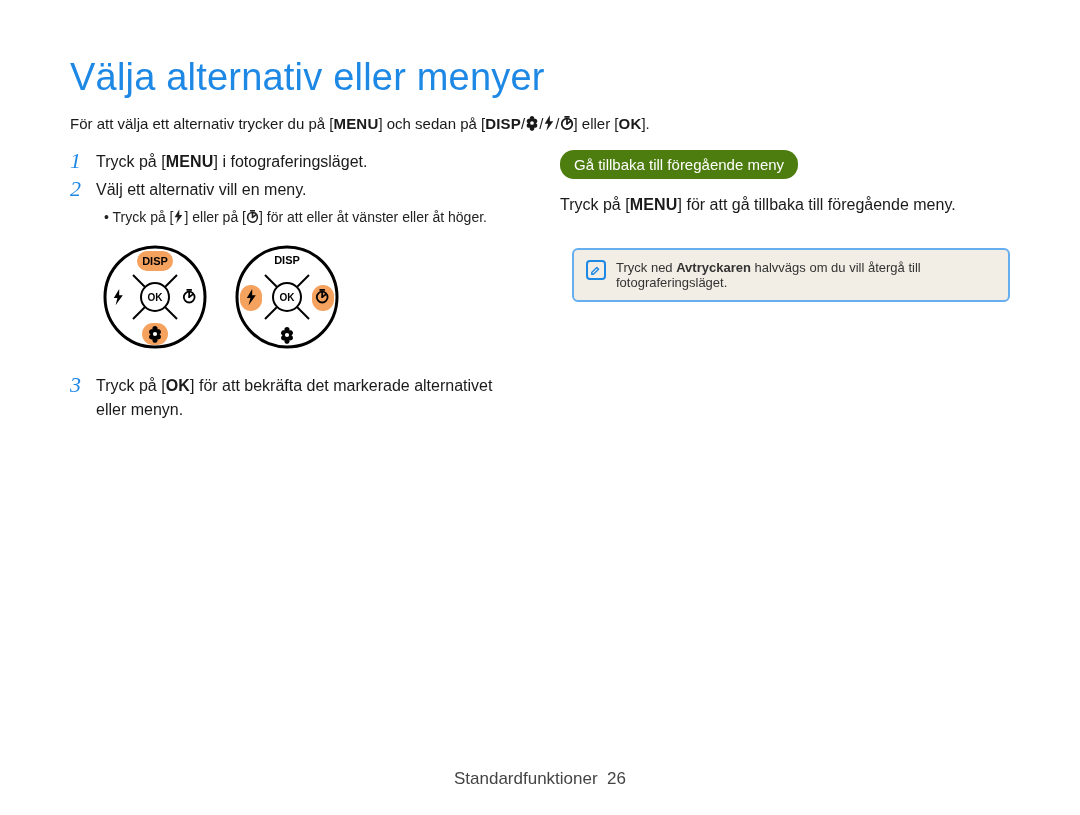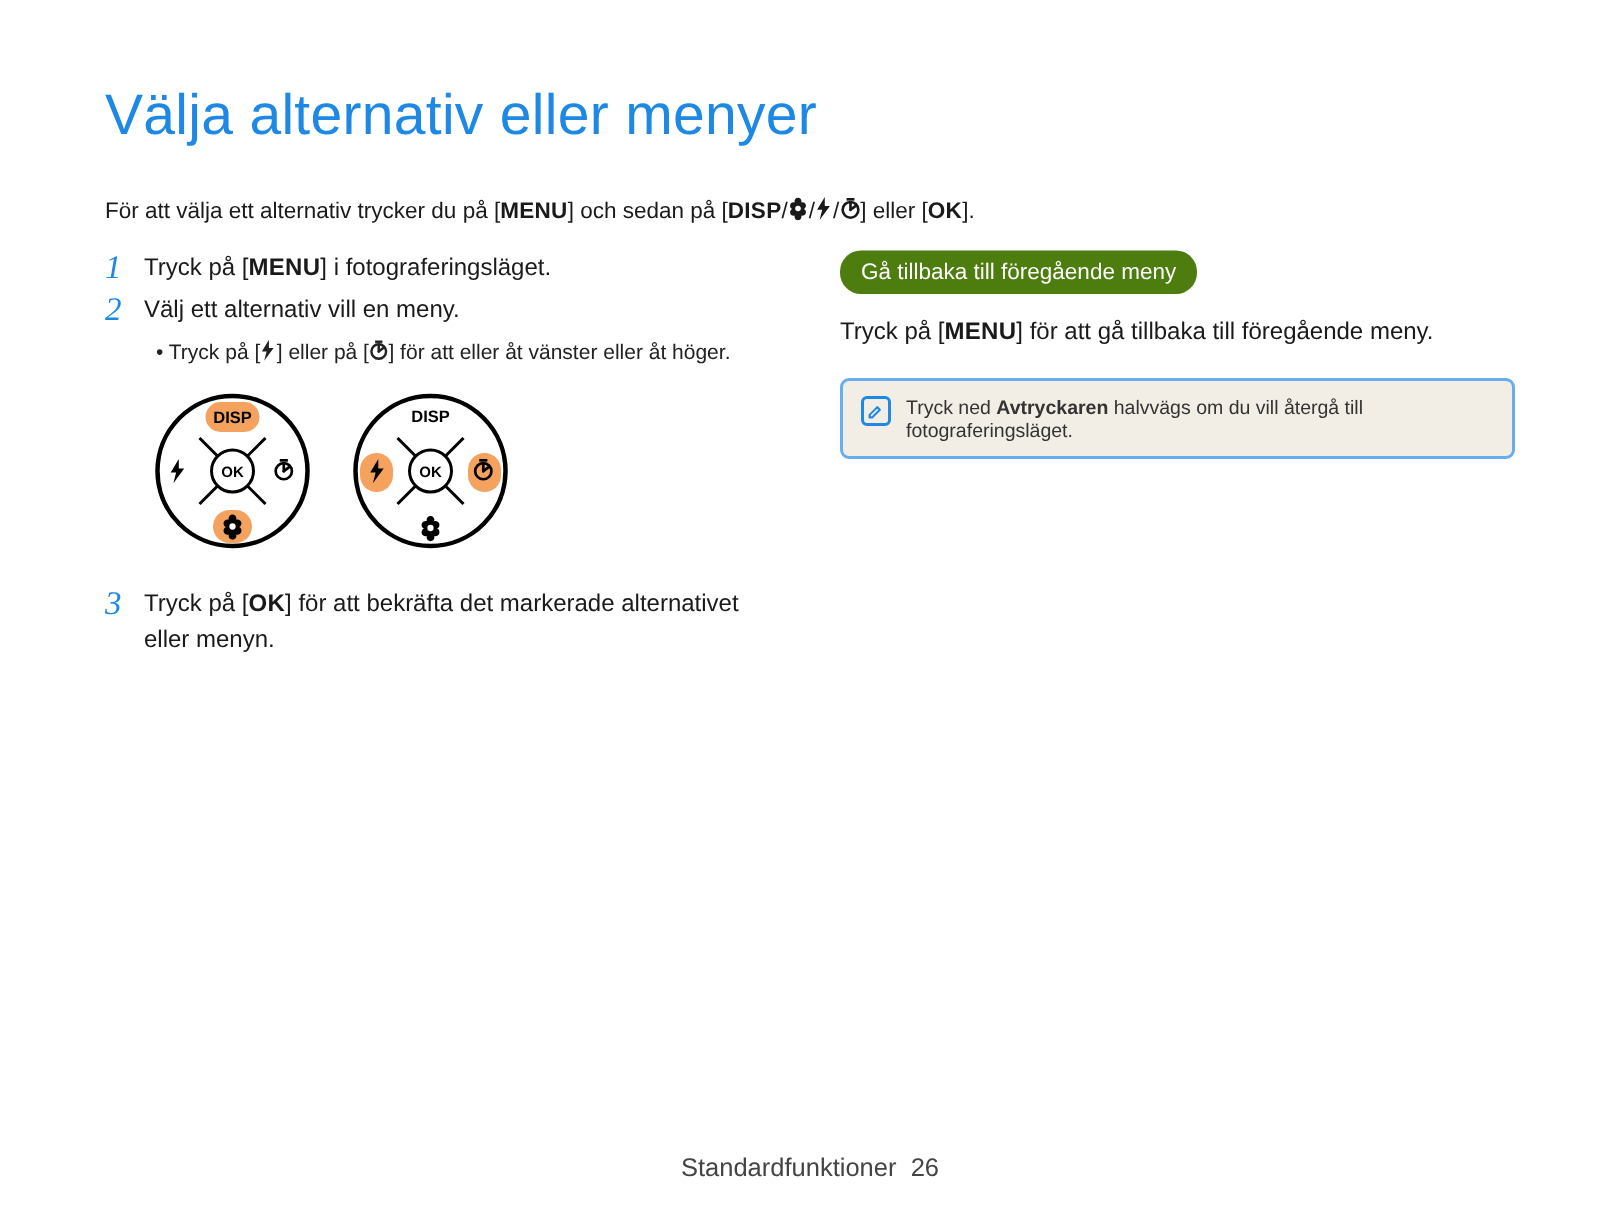--- a/index.html
+++ b/index.html
@@ -11,21 +11,21 @@
     background: #fff;
     width: 1080px;
     height: 815px;
     position: relative;
     padding: 56px 70px 0 70px;
   }
   h1.title {
     color: #1e88e5;
     font-size: 38px;
     font-weight: 400;
-    margin: 0 0 31px 0;
+    margin: 0 0 14px 0;
     letter-spacing: .2px;
   }
   .intro {
     font-size: 15px;
     margin-bottom: 16px;
     line-height: 1.4;
   }
   .cols {
     display: flex;
     gap: 40px;
@@ -79,31 +79,32 @@
   .dial svg { width: 100%; height: 100%; }
   .badge {
     display: inline-block;
     background: #4d7c0f;
     color: #fff;
     font-size: 15px;
     padding: 6px 14px 6px 14px;
     border-radius: 14px;
     margin-bottom: 14px;
   }
-  .p16 { font-size: 16px; line-height: 1.5; margin: 0 0 18px 0; }
+  .p16 { font-size: 16px; line-height: 1.5; margin: 0 0 31px 0; }
   .note {
     border: 2px solid #66aef0;
     border-radius: 6px;
     background: #f2ede5;
     display: flex;
     align-items: flex-start;
     gap: 10px;
     padding: 10px 12px;
     font-size: 13px;
     color: #333;
+    margin-left: 12px;
   }
   .note-icon {
     width: 20px; height: 20px; flex: 0 0 20px;
     border: 2px solid #1e88e5;
     border-radius: 4px;
     display: flex; align-items: center; justify-content: center;
   }
   .note-icon svg { width: 12px; height: 12px; }
   .footer {
     position: absolute;

